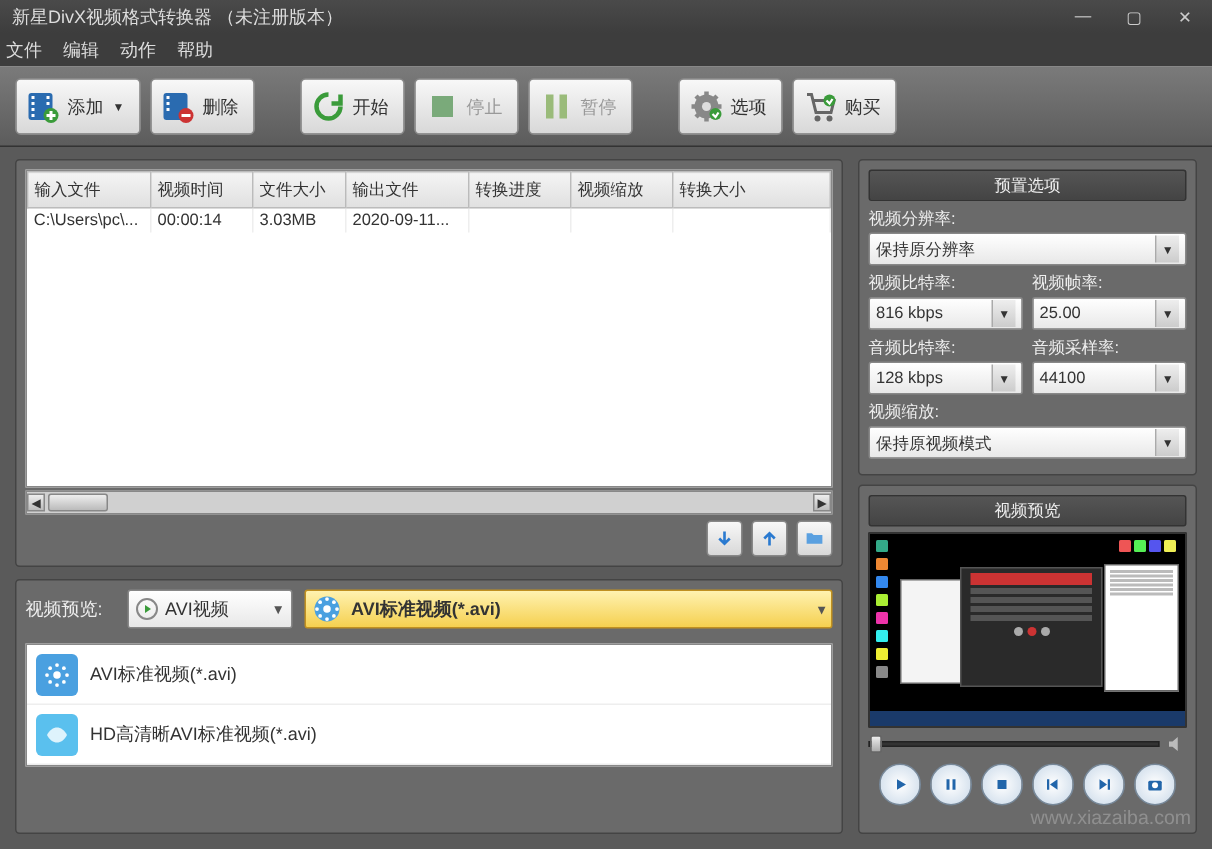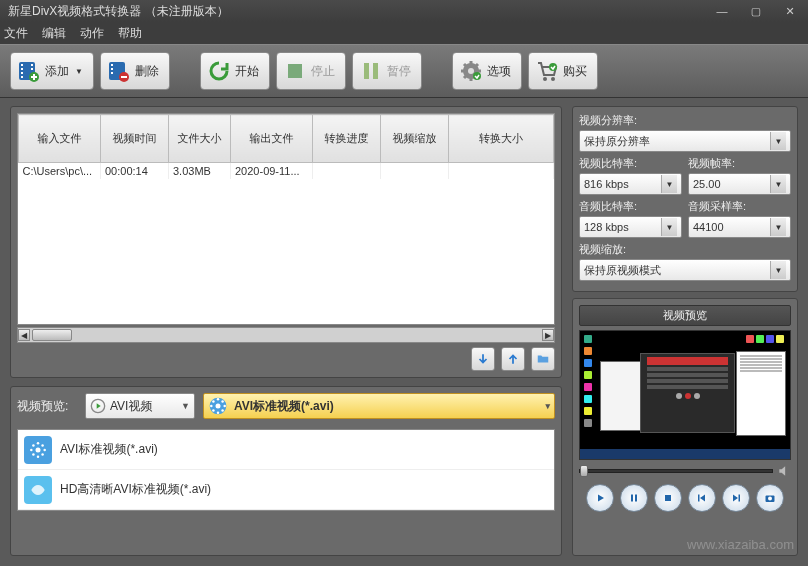--- a/index.html
+++ b/index.html
@@ -18,21 +18,21 @@
 .tsep { width: 18px; }
 
 .content { position: absolute; top: 98px; left: 0; right: 0; bottom: 0; padding: 8px 10px 10px 10px; display: flex; gap: 10px; }
 .leftcol { width: 552px; display: flex; flex-direction: column; gap: 8px; }
 .rightcol { flex: 1; display: flex; flex-direction: column; gap: 6px; }
 
 .panel { background: #6a6a6a; border: 1px solid #444; border-radius: 3px; padding: 6px; }
 
 .table-wrap { background: #fff; border: 1px solid #888; height: 212px; overflow: hidden; }
 table { border-collapse: collapse; width: 100%; font-size: 11px; }
-th { background: linear-gradient(#f4f4f4,#e0e0e0); border: 1px solid #bbb; padding: 16px 4px; text-align: center; color: #333; font-weight: normal; height: 18px; }
+th { background: linear-gradient(#f4f4f4,#e0e0e0); border: 1px solid #bbb; padding: 4px 4px; text-align: left; color: #333; font-weight: normal; height: 18px; }
 td { padding: 2px 4px; border-right: 1px solid #eee; color: #333; height: 16px; white-space: nowrap; overflow: hidden; }
 
 .hscroll { height: 16px; background: #d0d0d0; border: 1px solid #888; margin-top: 2px; position: relative; }
 .hscroll .thumb { position: absolute; left: 14px; top: 1px; height: 12px; width: 40px; background: linear-gradient(#eee,#bbb); border: 1px solid #888; border-radius: 2px; }
 .hscroll .arrow { position: absolute; top: 1px; width: 12px; height: 12px; background: linear-gradient(#eee,#bbb); border: 1px solid #888; display: flex; align-items: center; justify-content: center; font-size: 8px; color: #333; }
 
 .rowbtns { display: flex; justify-content: flex-end; gap: 6px; margin-top: 4px; }
 .iconbtn { width: 24px; height: 24px; background: linear-gradient(#f8f8f8,#d8d8d8); border: 1px solid #888; border-radius: 3px; display: flex; align-items: center; justify-content: center; cursor: pointer; }
 .iconbtn svg { width: 14px; height: 14px; }
 
@@ -276,20 +276,21 @@
               <span>HD高清晰AVI标准视频(*.avi)</span>
             </div>
           </div>
         </div>
       </div>
     </div>
   </div>
 
   <div class="rightcol">
     <div class="panel">
+      <div class="section-title">预置选项</div>
       <div class="opt-row">
           <div class="opt-col">
         <span class="opt-label">视频分辨率:</span>
         <div class="opt-combo">
               <span>保持原分辨率</span>
               <span class="arrow">▼</span>
             </div>
       </div>
         </div>
       <div class="opt-row">

